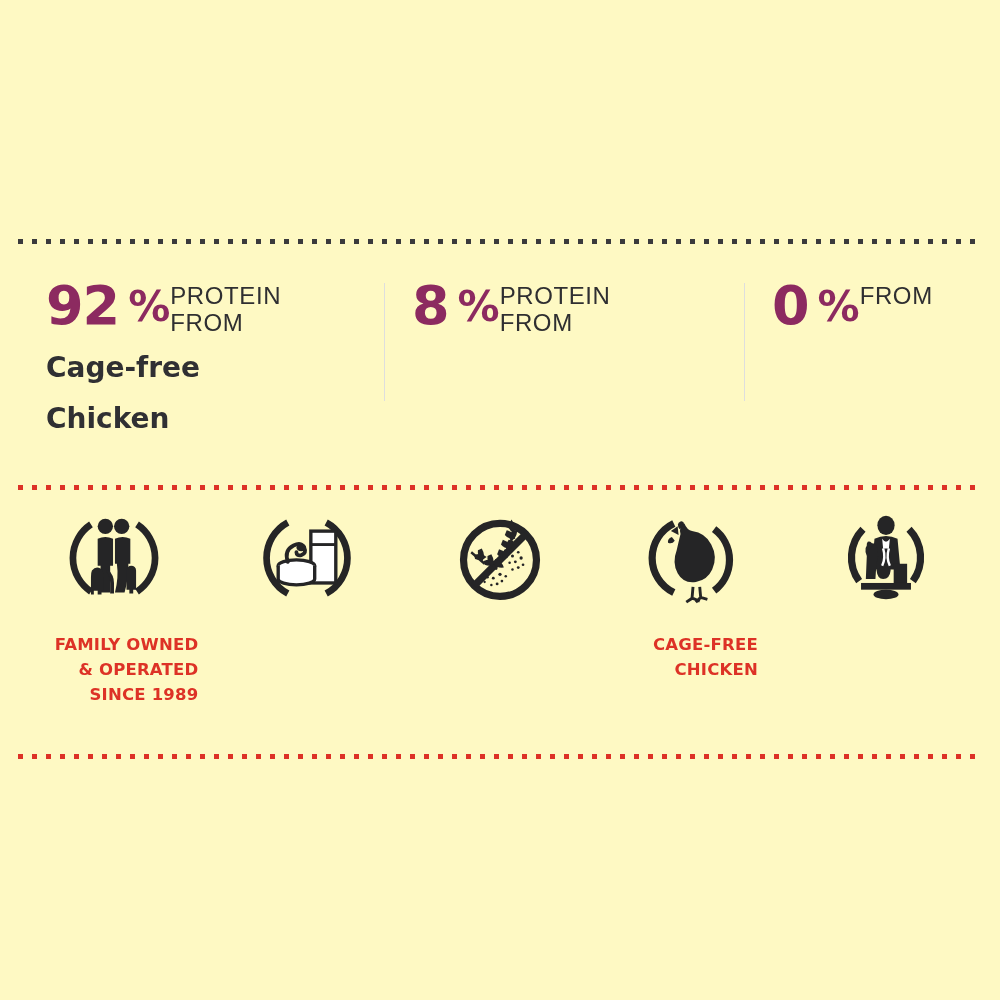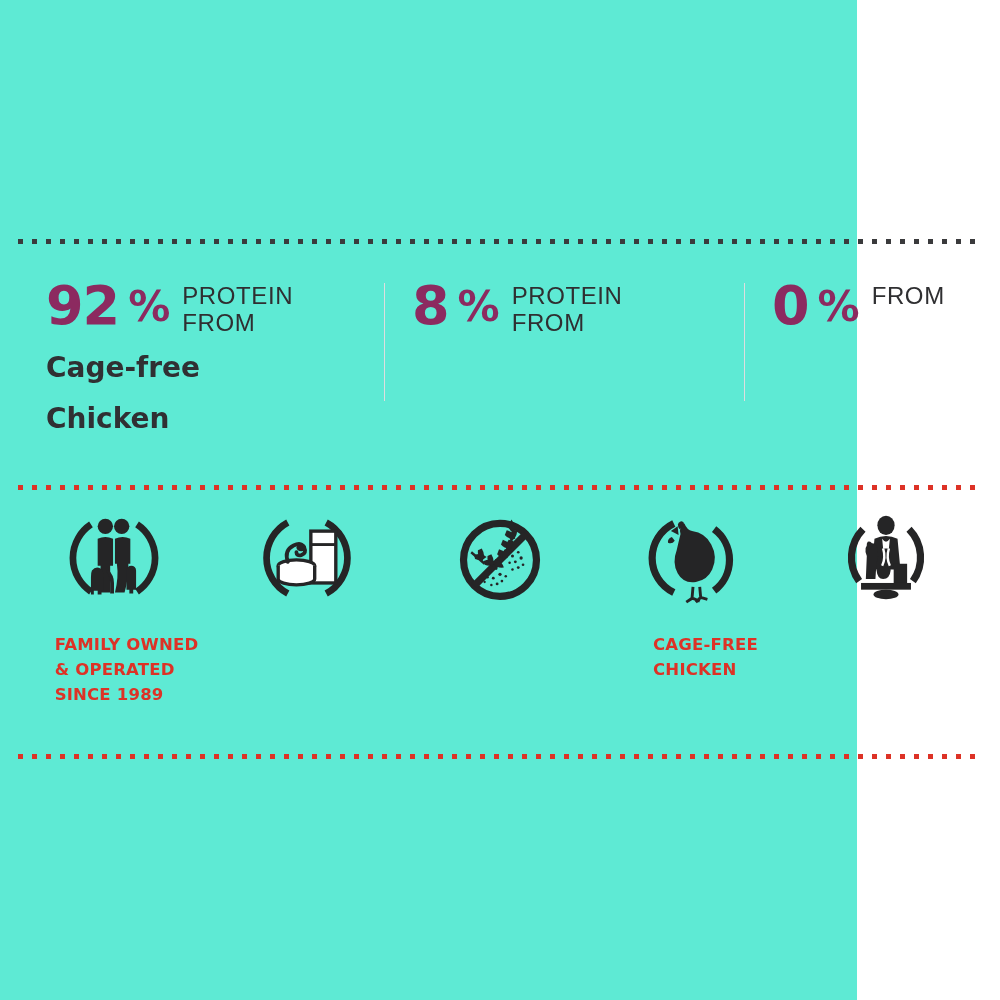--- a/index.html
+++ b/index.html
@@ -10,23 +10,23 @@
   body {
     width: 1000px;
     height: 1000px;
     background: #ffffff;
     font-family: "Liberation Sans", sans-serif;
     overflow: hidden;
   }
 
   #panel {
     position: relative;
-    width: 857px;
+    width: 1000px;
     height: 1000px;
-    background: #5eead4;
+    background: #fef9c3;
   }
 
   
   .dotted-rule {
     position: absolute;
     left: 18px;
     width: 964px;
     height: 6px;
     background-repeat: repeat-x;
     background-position: left center;
@@ -89,21 +89,21 @@
   }
   .stat-pct {
     color: #8c2a60;
     font-family: "DejaVu Sans", sans-serif;
     font-weight: bold;
     font-size: 42px;
     line-height: 58px;
     margin-left: 9px;
   }
   .stat-from {
-    margin-left: 12px;
+    margin-left: 0;
     margin-top: 4px;
     color: #2f2f31;
     font-family: "Liberation Sans", sans-serif;
     font-size: 24px;
     line-height: 27px;
     letter-spacing: 0.6px;
     text-transform: uppercase;
     font-weight: 400;
   }
   .stat-from .l2 { display: block; }
@@ -141,21 +141,21 @@
     display: block;
   }
   .badge-label {
     margin-top: 24px;
     color: #dd3226;
     font-family: "DejaVu Sans", sans-serif;
     font-weight: bold;
     font-size: 16.5px;
     line-height: 25px;
     letter-spacing: 0.2px;
-    text-align: left;
+    text-align: right;
     text-transform: uppercase;
     margin-left: 25px;
   }
   .badge-label .lbl-line { display: block; }
 </style>
 </head>
 <body>
 
 <div id="panel">
 

